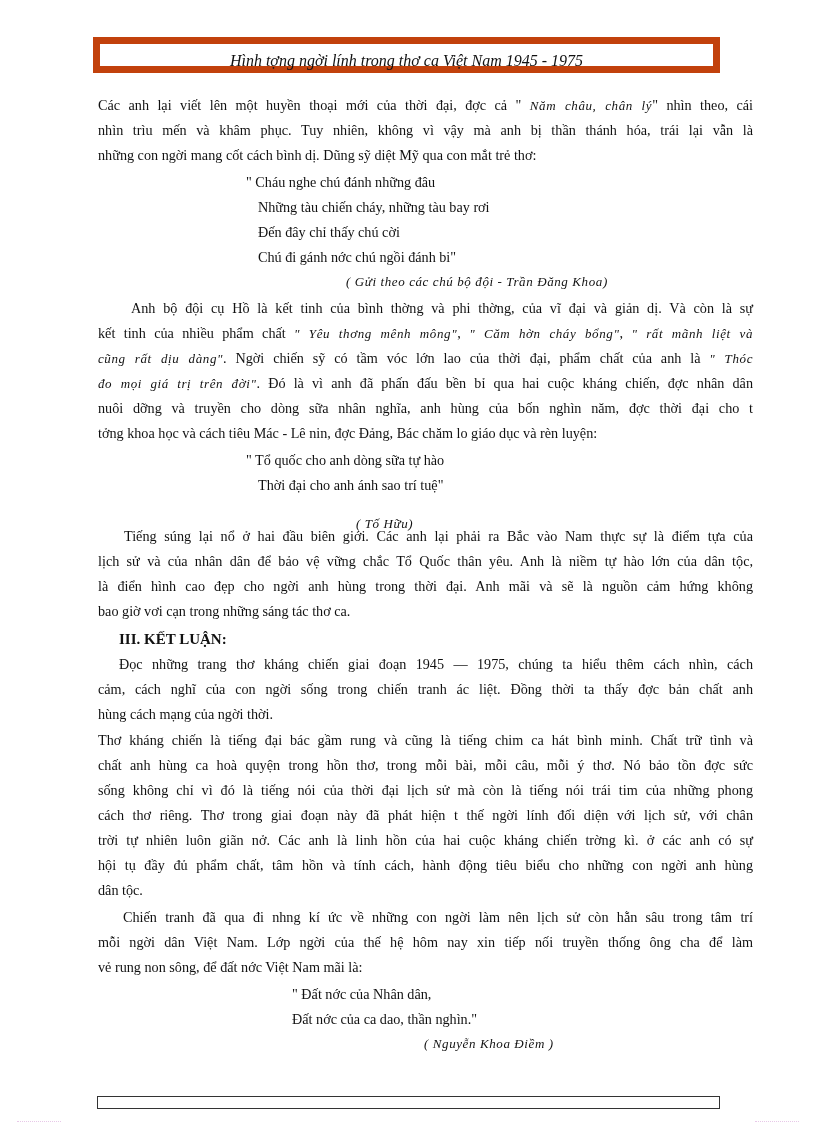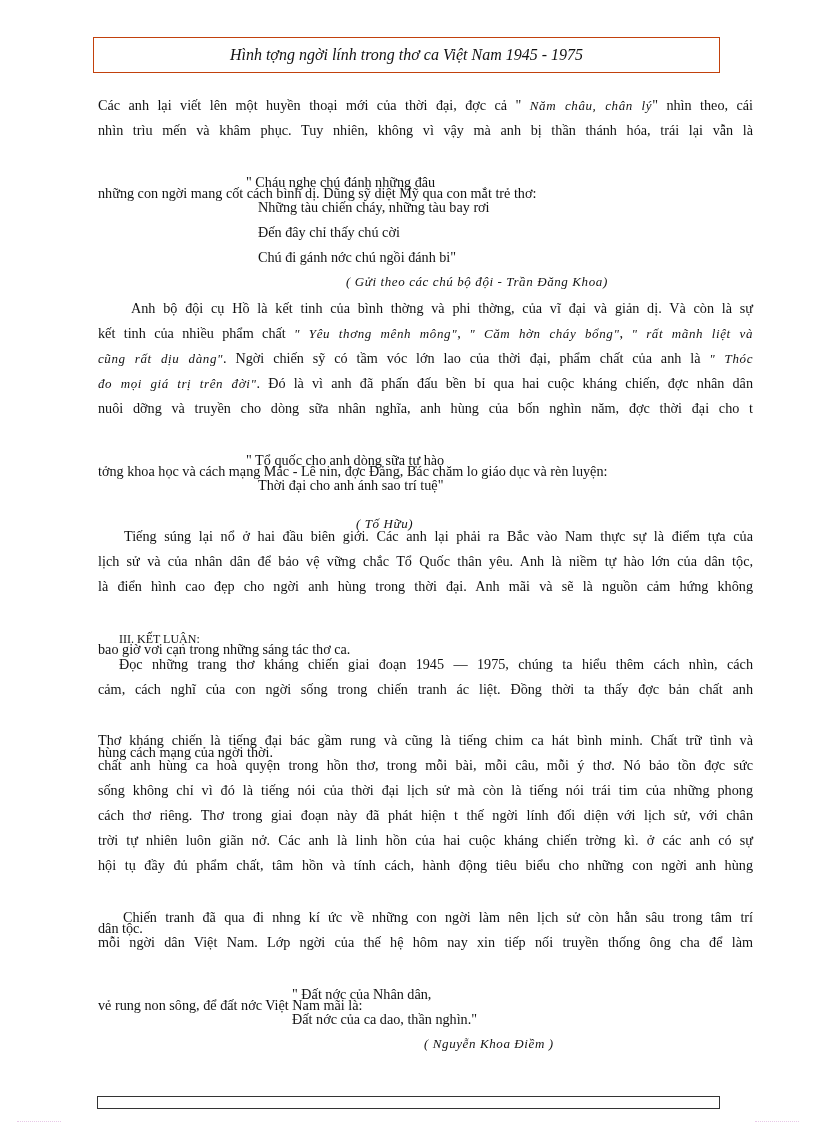--- a/index.html
+++ b/index.html
@@ -1,27 +1,27 @@
 <!DOCTYPE html>
 <html><head>
   <meta charset="utf-8">
   <style>
     html, body { margin: 0; padding: 0; background: #ffffff; }
     body { width: 816px; height: 1123px; position: relative; overflow: hidden;
            font-family: "Liberation Serif", "DejaVu Serif", serif; color: #111; }
     .header-box { position: absolute; left: 93px; top: 37px; width: 627px; height: 36px;
-                  border: 1px solid #c2410c; box-sizing: border-box; text-align: center; }
+                  border: 7px solid #c2410c; box-sizing: border-box; text-align: center; }
     .header-title { font-style: italic; font-size: 16px; line-height: 34px; color: #111; }
     .footer-box { position: absolute; left: 97px; top: 1096px; width: 623px; height: 13px;
                   border: 1px solid #333; box-sizing: border-box; }
     .line { position: absolute; font-size: 14.2px; white-space: nowrap; line-height: 18px; }
     .j { left: 98px; width: 655px; text-align: justify; text-align-last: justify; }
-    .jl { left: 98px; margin-top: 38px; }
+    .jl { left: 98px; }
     .itq { font-style: italic; letter-spacing: 0.6px; font-size: 13px; }
-    .heading { font-weight: normal; font-size: 12px; }
+    .heading { font-weight: bold; font-size: 15px; }
     .corner-dots { position: absolute; top: 1121px; height: 1px; border-top: 1px dotted #e8c8e8; }
   </style>
 </head>
 <body>
 
 <div class="header-box">
   <span class="header-title">Hình tợng   ngời   lính trong thơ ca Việt Nam 1945 - 1975</span>
 </div>
 
 <div class="line j" style="top:96px"><span>Các anh lại viết lên một huyền thoại mới của thời đại, đợc   cả " </span><span class="itq">Năm châu, chân lý</span><span>" nhìn theo, cái</span></div>
@@ -32,21 +32,21 @@
 <div class="line" style="top:198px; left:258px">Những tàu chiến cháy, những tàu bay rơi</div>
 <div class="line" style="top:223px; left:258px">Đến đây chỉ thấy chú cời</div>
 <div class="line" style="top:248px; left:258px">Chú đi gánh nớc   chú ngồi đánh bi"</div>
 <div class="line itq" style="top:273px; left:346px">( Gửi theo các chú bộ đội - Trần Đăng Khoa)</div>
 
 <div class="line" style="top:299px; left:131px; width:622px; text-align:justify; text-align-last:justify">Anh bộ đội cụ Hồ là kết tinh của bình thờng   và phi thờng,   của vĩ đại và giản dị. Và còn là sự</div>
 <div class="line j" style="top:324px"><span>kết tinh của nhiều phẩm chất  </span><span class="itq">" Yêu thơng   mênh mông"</span><span>, </span><span class="itq">" Căm hờn cháy bổng"</span><span>, </span><span class="itq">" rất mãnh liệt và</span></div>
 <div class="line j" style="top:349px"><span class="itq">cũng rất dịu dàng"</span><span>. Ngời   chiến sỹ có tầm vóc lớn lao của thời đại, phẩm chất của anh là </span><span class="itq">" Thóc</span></div>
 <div class="line j" style="top:374px"><span class="itq">đo mọi giá trị trên đời"</span><span>. Đó là vì anh đã phấn đấu bền bỉ qua hai cuộc kháng chiến, đợc   nhân dân</span></div>
 <div class="line j" style="top:399px">nuôi dỡng   và truyền cho dòng sữa nhân nghĩa, anh hùng của bốn nghìn năm, đợc   thời đại cho t</div>
-<div class="line jl" style="top:424px">tởng   khoa học và cách mạng Mác - Lê nin, đợc   Đảng, Bác chăm lo giáo dục và rèn luyện:</div>
+<div class="line jl" style="top:424px">tởng   khoa học và cách tiêu Mác - Lê nin, đợc   Đảng, Bác chăm lo giáo dục và rèn luyện:</div>
 
 <div class="line" style="top:451px; left:246px">" Tổ quốc cho anh dòng sữa tự hào</div>
 <div class="line" style="top:476px; left:258px">Thời đại cho anh ánh sao trí tuệ"</div>
 <div class="line itq" style="top:515px; left:356px">( Tố Hữu)</div>
 
 <div class="line" style="top:527px; left:124px; width:629px; text-align:justify; text-align-last:justify">Tiếng súng lại nổ ở hai đầu biên giới. Các anh lại phải ra Bắc vào Nam thực sự là điểm tựa của</div>
 <div class="line j" style="top:552px">lịch sử và của nhân dân để bảo vệ vững chắc Tổ Quốc thân yêu. Anh là niềm tự hào lớn của dân tộc,</div>
 <div class="line j" style="top:577px">là điển hình cao đẹp cho ngời   anh hùng trong thời đại. Anh mãi và sẽ là nguồn cảm hứng không</div>
 <div class="line jl" style="top:602px">bao giờ vơi cạn trong những sáng tác thơ ca.</div>
 

